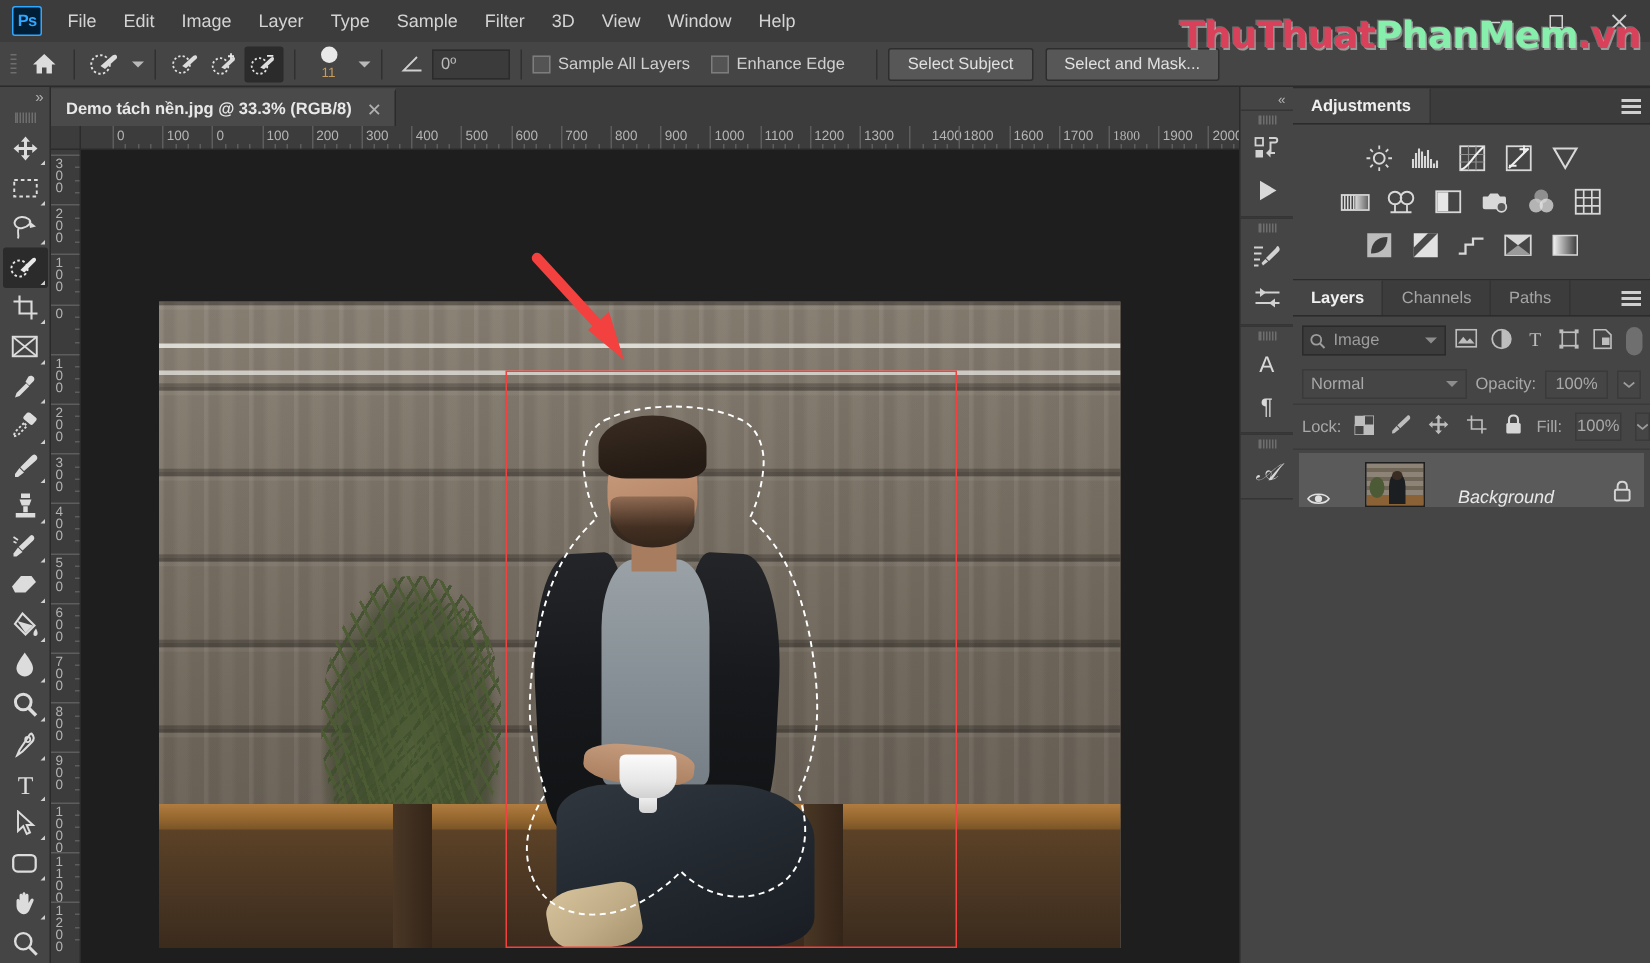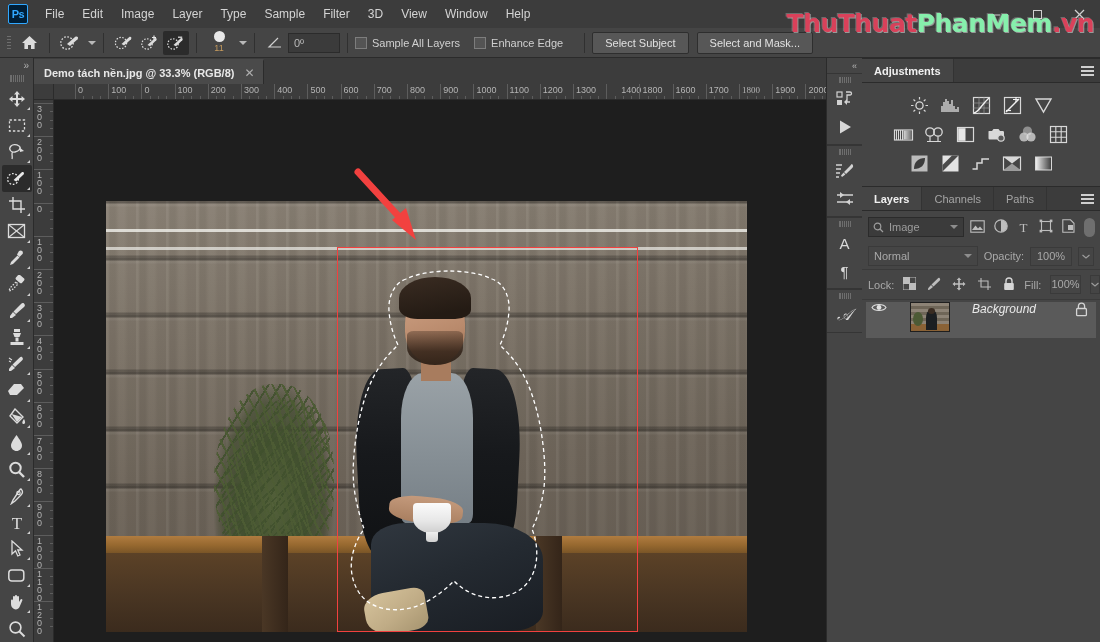--- a/index.html
+++ b/index.html
@@ -312,21 +312,21 @@
   .lbl { font-size: 11px; color: #a9a9a9; white-space: nowrap; }
   .numbox {
     width: 42px; height: 19px; background: #454545; border: 1px solid #3a3a3a;
     color: #a9a9a9; font-size: 11px; line-height: 17px; text-align: center;
   }
   .stepper { width: 16px; height: 19px; background:#454545; border:1px solid #3a3a3a; display:flex; align-items:center; justify-content:center;}
   .lp-lockrow { display: flex; align-items: center; gap: 9px; padding: 5px 6px; border-top:1px solid #3a3a3a;}
   .lock-icons { display: flex; gap: 11px; align-items: center; color: #bdbdbd; }
   .layer-list { border-top: 1px solid #3a3a3a; flex: 1; }
   .layer-row {
-    display: flex; align-items: flex-start; gap: 22px; height: 36px; padding: 0 8px 0 4px;
+    display: flex; align-items: flex-end; gap: 22px; height: 36px; padding: 0 8px 0 4px;
     background: #5a5a5a; margin: 2px 4px 0 4px;
   }
   .eye { width: 18px; display:flex; align-items:center; justify-content:center; color:#e0e0e0;}
   .layer-thumb { width: 40px; height: 30px; border: 1px solid #1f1f1f; overflow: hidden; position: relative; }
   .layer-thumb .mini-wall {
     position: absolute; inset: 0;
     background: repeating-linear-gradient(180deg,#8d8376 0 3px,#6f6658 3px 6px);
   }
   .layer-thumb .mini-p { position:absolute; left:15px; top:7px; width:11px; height:20px; background:#1c1f22; border-radius:40% 40% 0 0;}
   .layer-thumb .mini-h { position:absolute; left:17px; top:5px; width:7px; height:6px; background:#3a2c22; border-radius:50%;}

